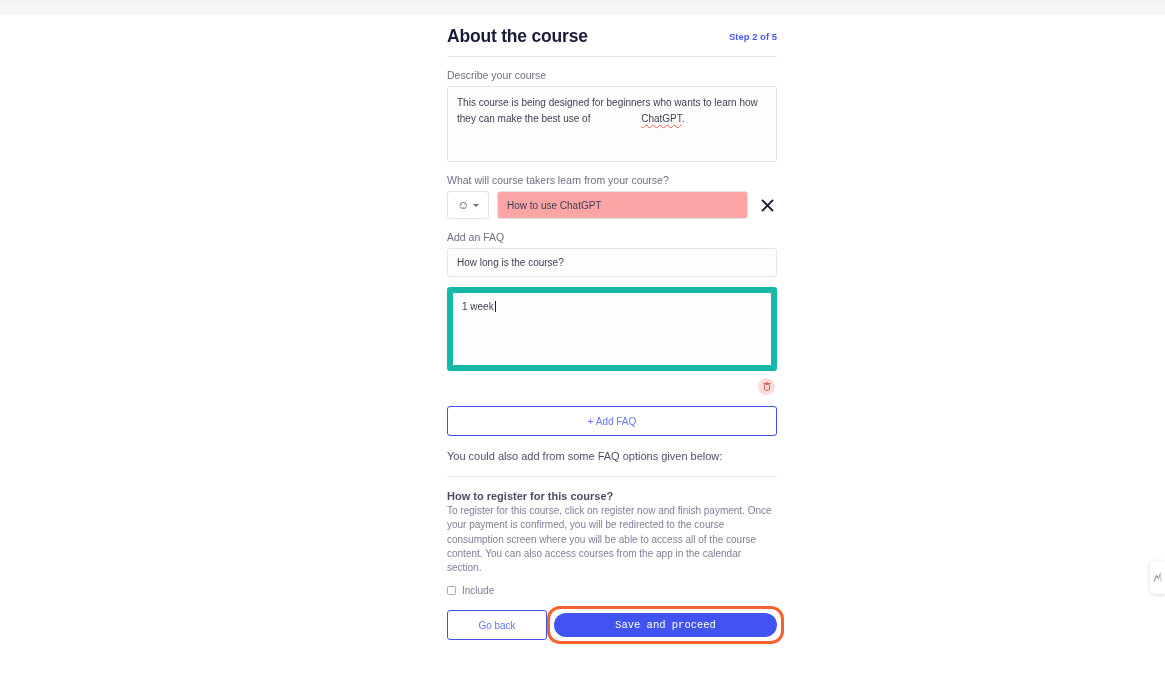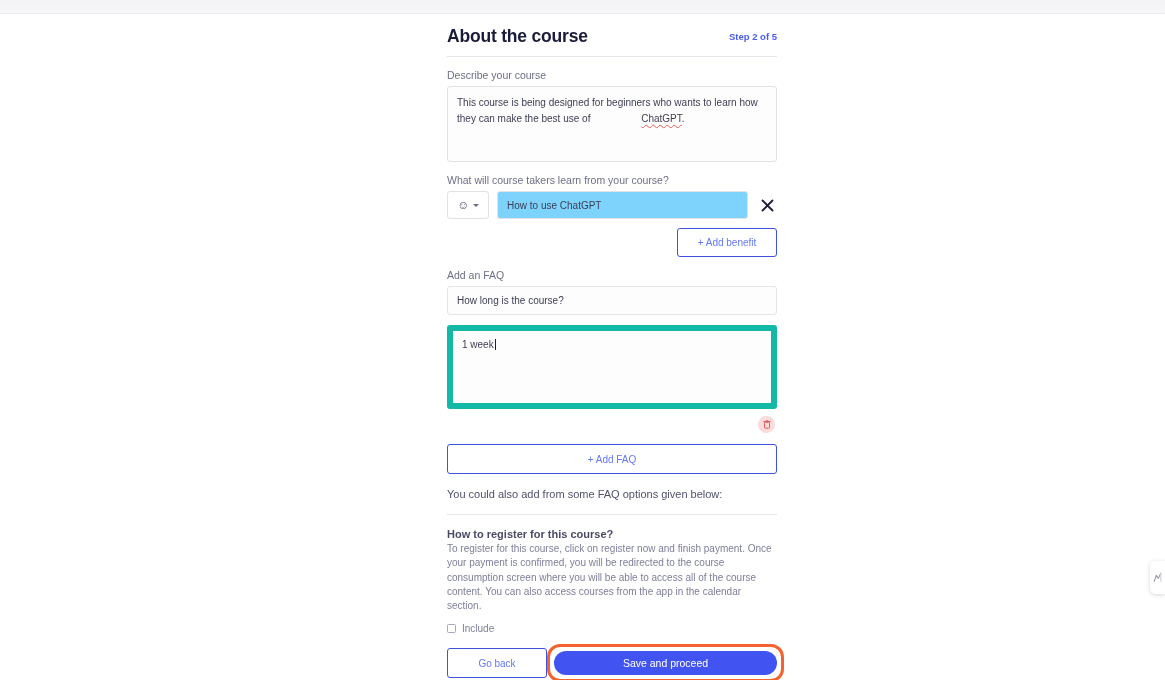--- a/index.html
+++ b/index.html
@@ -110,21 +110,21 @@
     border-right: 3px solid transparent;
     border-top: 3.5px solid #6b6b82;
     margin-top: 1px;
   }
   .benefit-input {
     flex: 1;
     height: 28px;
     margin-left: 8px;
     border: 1px solid #e2e2e8;
     border-radius: 3px;
-    background: #7dd3fc;
+    background: #fca5a5;
     padding: 0 9px;
     font-size: 10px;
     color: #3d3d55;
     display: flex;
     align-items: center;
     font-family: "Liberation Sans", sans-serif;
   }
   .x-btn {
     width: 20px; height: 28px;
     margin-left: 9px;
@@ -245,21 +245,21 @@
   .save-btn {
     width: 100%;
     height: 24px;
     border: none;
     border-radius: 13px;
     background: #4154f1;
     color: #ffffff;
     font-size: 10.5px;
     display: flex; align-items: center; justify-content: center;
     cursor: pointer;
-    font-family: Liberation Sans, sans-serif;
+    font-family: Liberation Mono, monospace;
   }
   .save-highlight {
     position: absolute;
     top: -7px; left: -7px; right: -7px; bottom: -7px;
     border: 3.5px solid #f4622e;
     border-radius: 13px;
     pointer-events: none;
   }
 
   
@@ -300,23 +300,20 @@
         <span class="emoji-glyph">☺</span>
         <span class="chev"></span>
       </div>
       <div class="benefit-input">How to use ChatGPT</div>
       <div class="x-btn">
         <svg width="13" height="13" viewBox="0 0 13 13">
           <path d="M1.5 1.5 L11.5 11.5 M11.5 1.5 L1.5 11.5" stroke="#1b1b3a" stroke-width="1.8" stroke-linecap="round"></path>
         </svg>
       </div>
     </div>
-    <div class="add-benefit-wrap">
-      <div class="outline-btn add-benefit-btn">+ Add benefit</div>
-    </div>
 
     <div class="field-label">Add an FAQ</div>
     <div class="faq-q-input">How long is the course?</div>
     <div class="faq-a-box"><span>1 week</span><span class="caret"></span></div>
 
     <div class="trash-wrap">
       <div class="trash-btn">
         <svg width="8" height="9" viewBox="0 0 8 9">
           <path d="M0.8 1.6 H7.2" stroke="#e05a5a" stroke-width="1" stroke-linecap="round"></path>
           <path d="M3 1.6 V0.8 H5 V1.6" stroke="#e05a5a" stroke-width="0.9" fill="none"></path>

